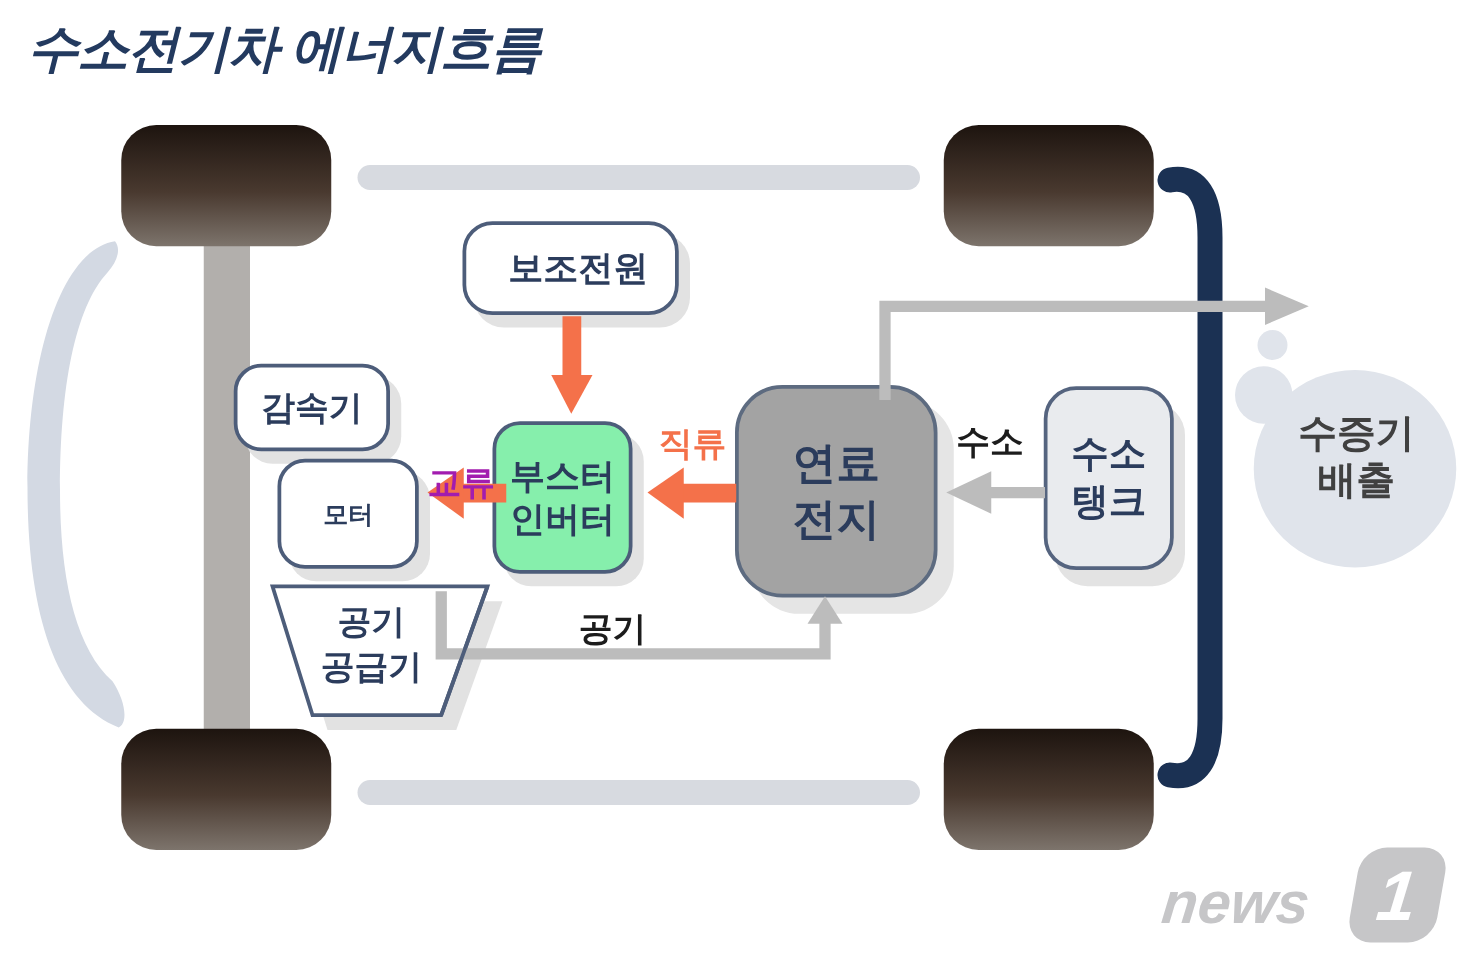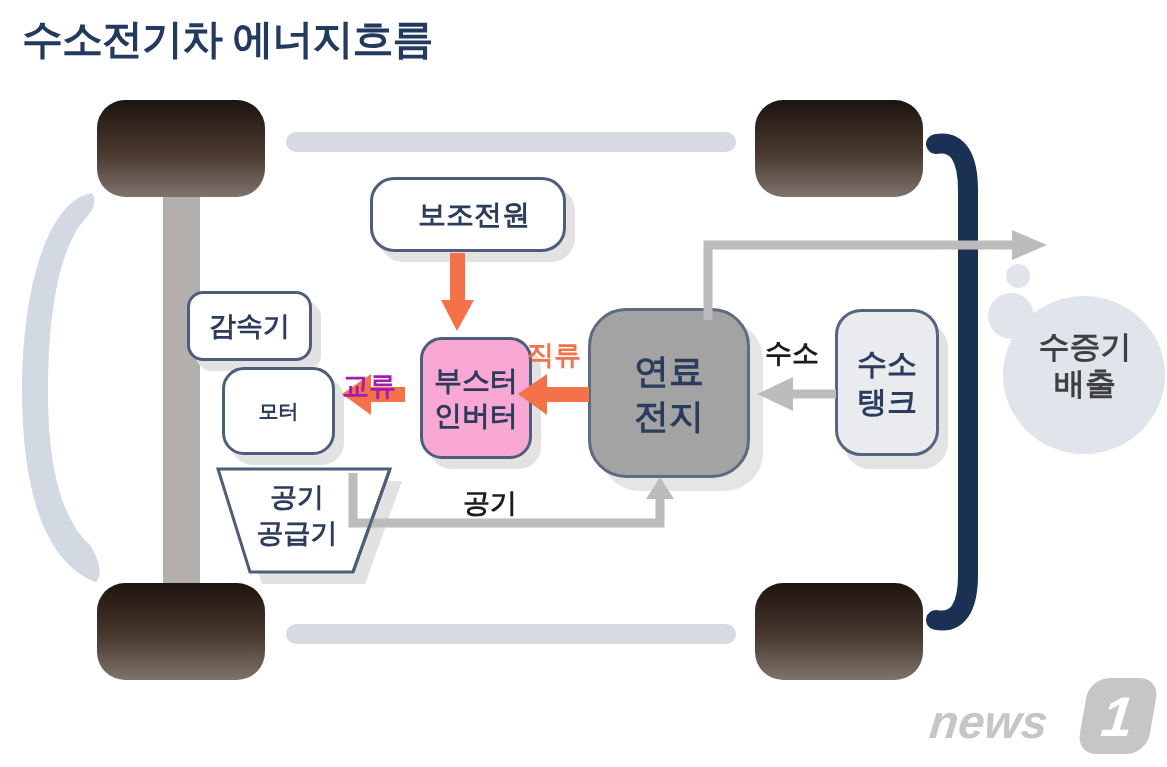--- a/index.html
+++ b/index.html
@@ -3,21 +3,21 @@
 <meta charset="utf-8">
 <style>
   html,body{margin:0;padding:0;background:#fff;}
   #stage{
     position:relative;width:1167px;height:767px;overflow:hidden;background:#ffffff;
     font-family:"Liberation Sans","DejaVu Sans",sans-serif;
   }
   .abs{position:absolute;}
   
   #title{
-    left:22px;top:12px;font-size:41px;font-weight:800;color:#233a5f;letter-spacing:-1px;
+    left:22px;top:12px;font-size:41px;font-weight:800;color:#233a5f;letter-spacing:-1px;font-style:italic;
   }
   
   .wheel{
     width:168px;height:97px;border-radius:28px;
     background:linear-gradient(180deg,#1d140f 0%,#49392f 55%,#7d746c 100%);
   }
   #wheel-tl{left:97px;top:100px;}
   #wheel-tr{left:755px;top:100px;}
   #wheel-bl{left:97px;top:583px;}
   #wheel-br{left:755px;top:583px;}
@@ -29,24 +29,24 @@
   #cloud-label{
     left:1010px;top:328px;width:150px;text-align:center;
     font-size:31px;line-height:1.2;color:#404040;font-weight:600;white-space:pre-line;
   }
   
   .node{
     box-sizing:border-box;background:#ffffff;border:3px solid #4d5d7a;border-radius:22px;
     display:flex;align-items:center;justify-content:center;text-align:center;
     color:#2b3c5c;font-weight:600;box-shadow:9px 10px 0 #e2e2e2;white-space:pre-line;
   }
-  #node-aux{left:370px;top:177px;width:196px;height:75px;font-size:28px;border-radius:24px;padding-left:12px;}
-  #node-reducer{left:187px;top:291px;width:125px;height:70px;font-size:27px;border-radius:16px;}
+  #node-aux{left:370px;top:177px;width:173px;height:75px;font-size:28px;border-radius:24px;padding-left:12px;}
+  #node-reducer{left:187px;top:291px;width:125px;height:70px;font-size:27px;}
   #node-motor{left:222px;top:367px;width:113px;height:88px;font-size:20px;}
-  #node-inverter{left:420px;top:337px;width:112px;height:122px;font-size:28px;line-height:1.25;background:#f9a8d4;}
+  #node-inverter{left:394px;top:337px;width:112px;height:122px;font-size:28px;line-height:1.25;background:#86efac;}
   #node-fuelcell{left:588px;top:308px;width:162px;height:170px;font-size:35px;line-height:1.3;
     background:#a3a3a3;border-color:#5d6b80;border-radius:38px;box-shadow:13px 13px 0 #e5e5e5;}
   #node-tank{left:835px;top:309px;width:104px;height:147px;font-size:30px;line-height:1.25;
     background:#e9ebee;border-color:#55647f;border-radius:26px;box-shadow:9px 13px 0 #e3e3e3;}
   
   #air-supplier-label{
     left:237px;top:479px;width:120px;text-align:center;font-size:27px;line-height:1.35;
     color:#2b3c5c;font-weight:600;white-space:pre-line;
   }
   

